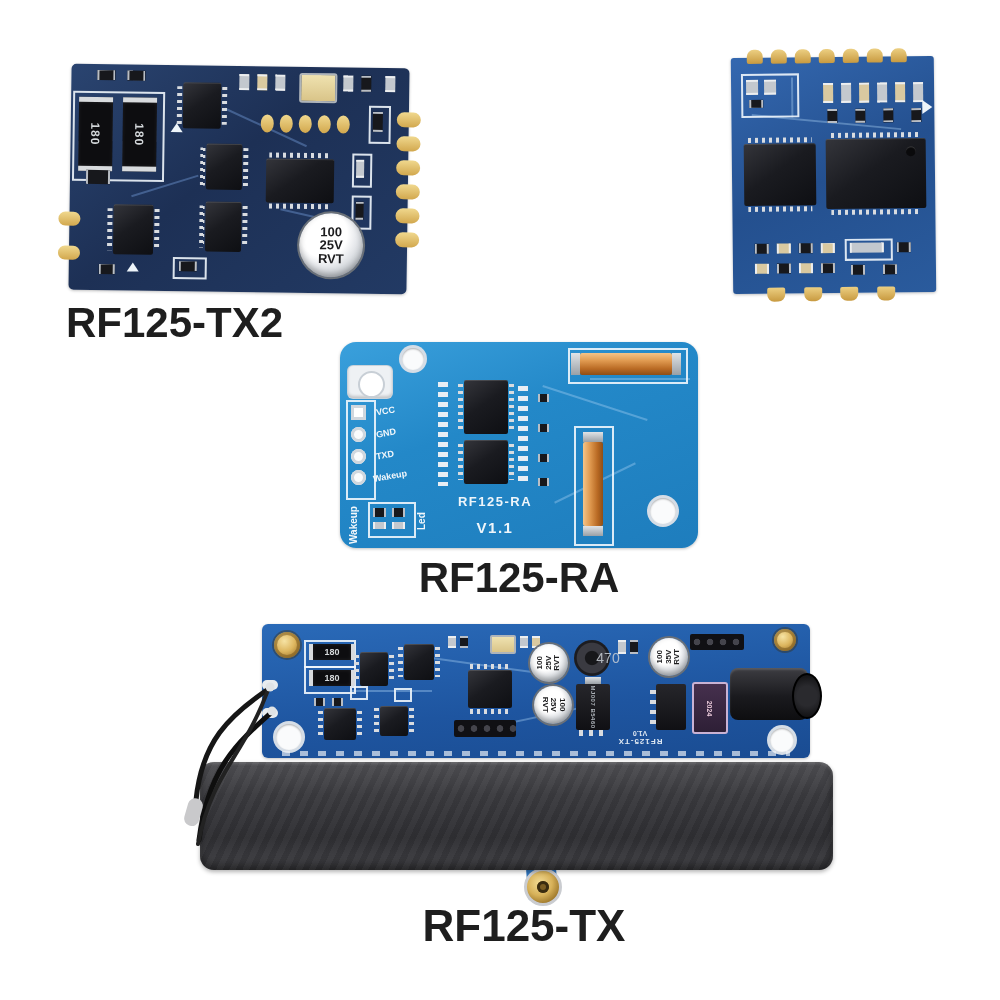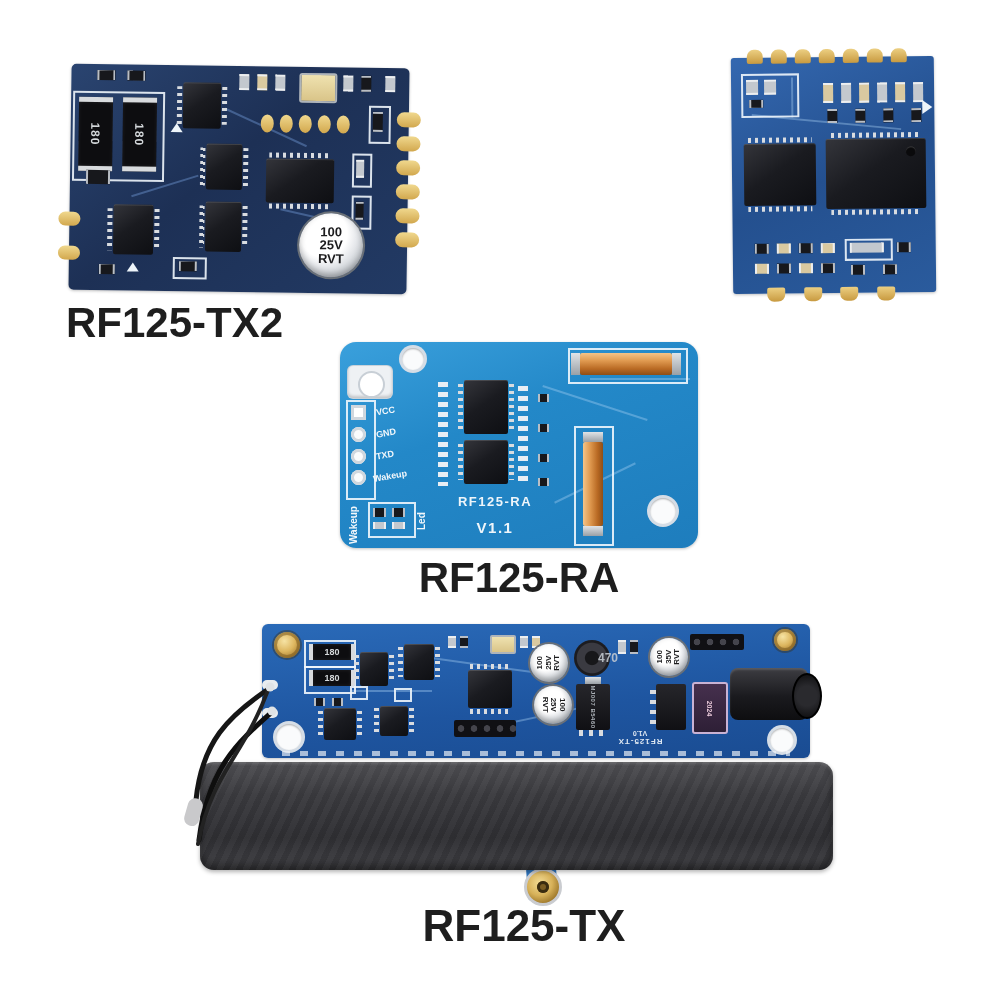--- a/index.html
+++ b/index.html
@@ -298,21 +298,21 @@
       <div class="captxt" style="font-size:8px;line-height:8.5px;transform:rotate(90deg);">
         <span>100</span>
         <span>25V</span>
         <span>RVT</span>
       </div>
     </div>
 
     <div style="position:absolute;left:312px;top:16px;width:36px;height:36px;border-radius:50%;
                 background:radial-gradient(circle,#17171a 26%,#3a3a41 30% 58%,#1c1c20 62% 100%);
                 display:flex;align-items:center;justify-content:center;">
-      <span style="color:#c9ced4;opacity:.85;font-weight:700;font-size:12px;margin-left:32px;">470</span>
+      <span style="color:#c9ced4;opacity:.85;font-weight:400;font-size:14px;margin-left:32px;">470</span>
     </div>
 
     <div class="ecap" style="left:388px;top:14px;width:38px;height:38px;">
       <div class="captxt" style="font-size:8px;line-height:8.5px;transform:rotate(-90deg);">
         <span>100</span>
         <span>35V</span>
         <span>RVT</span>
       </div>
     </div>
     <div class="smd v" style="left:356px;top:16px;width:8px;height:14px;"></div>

